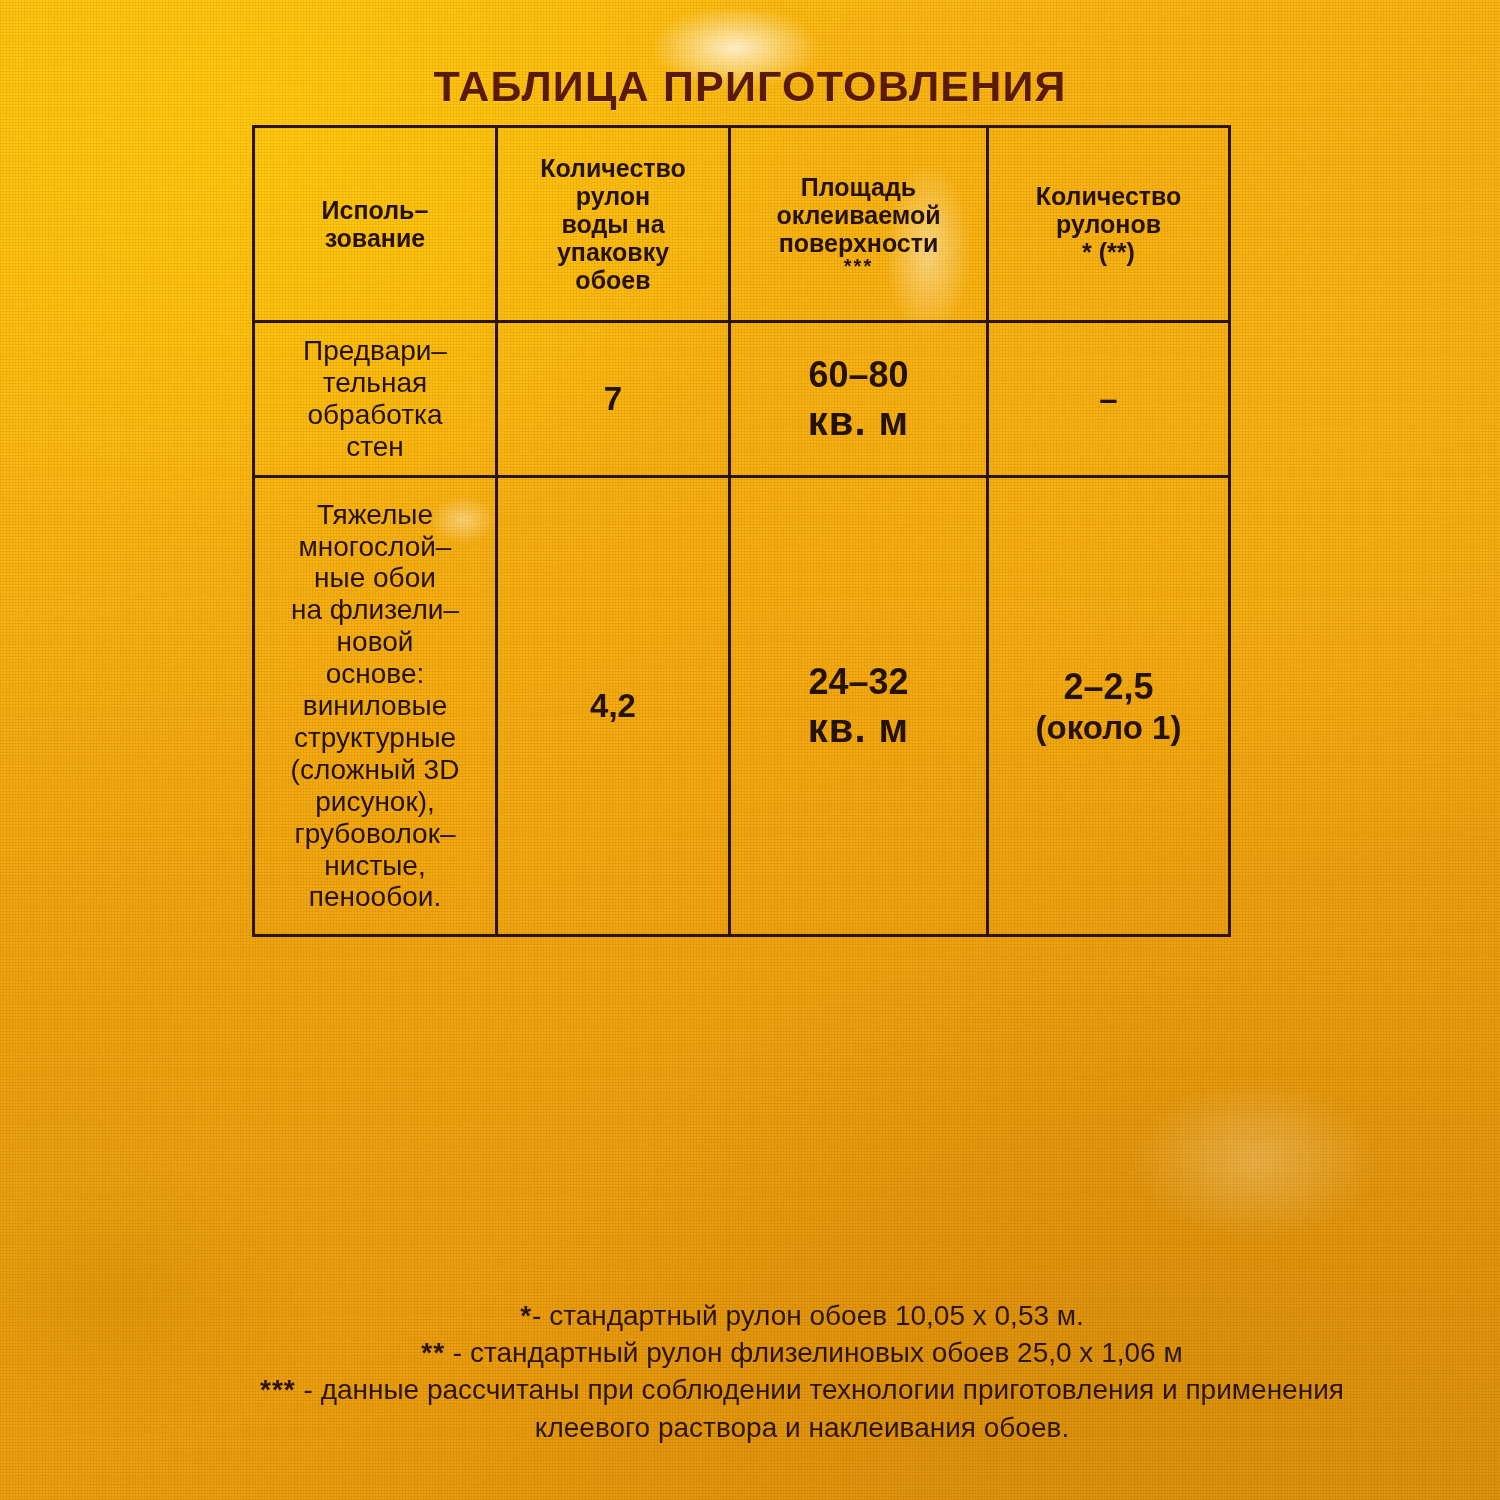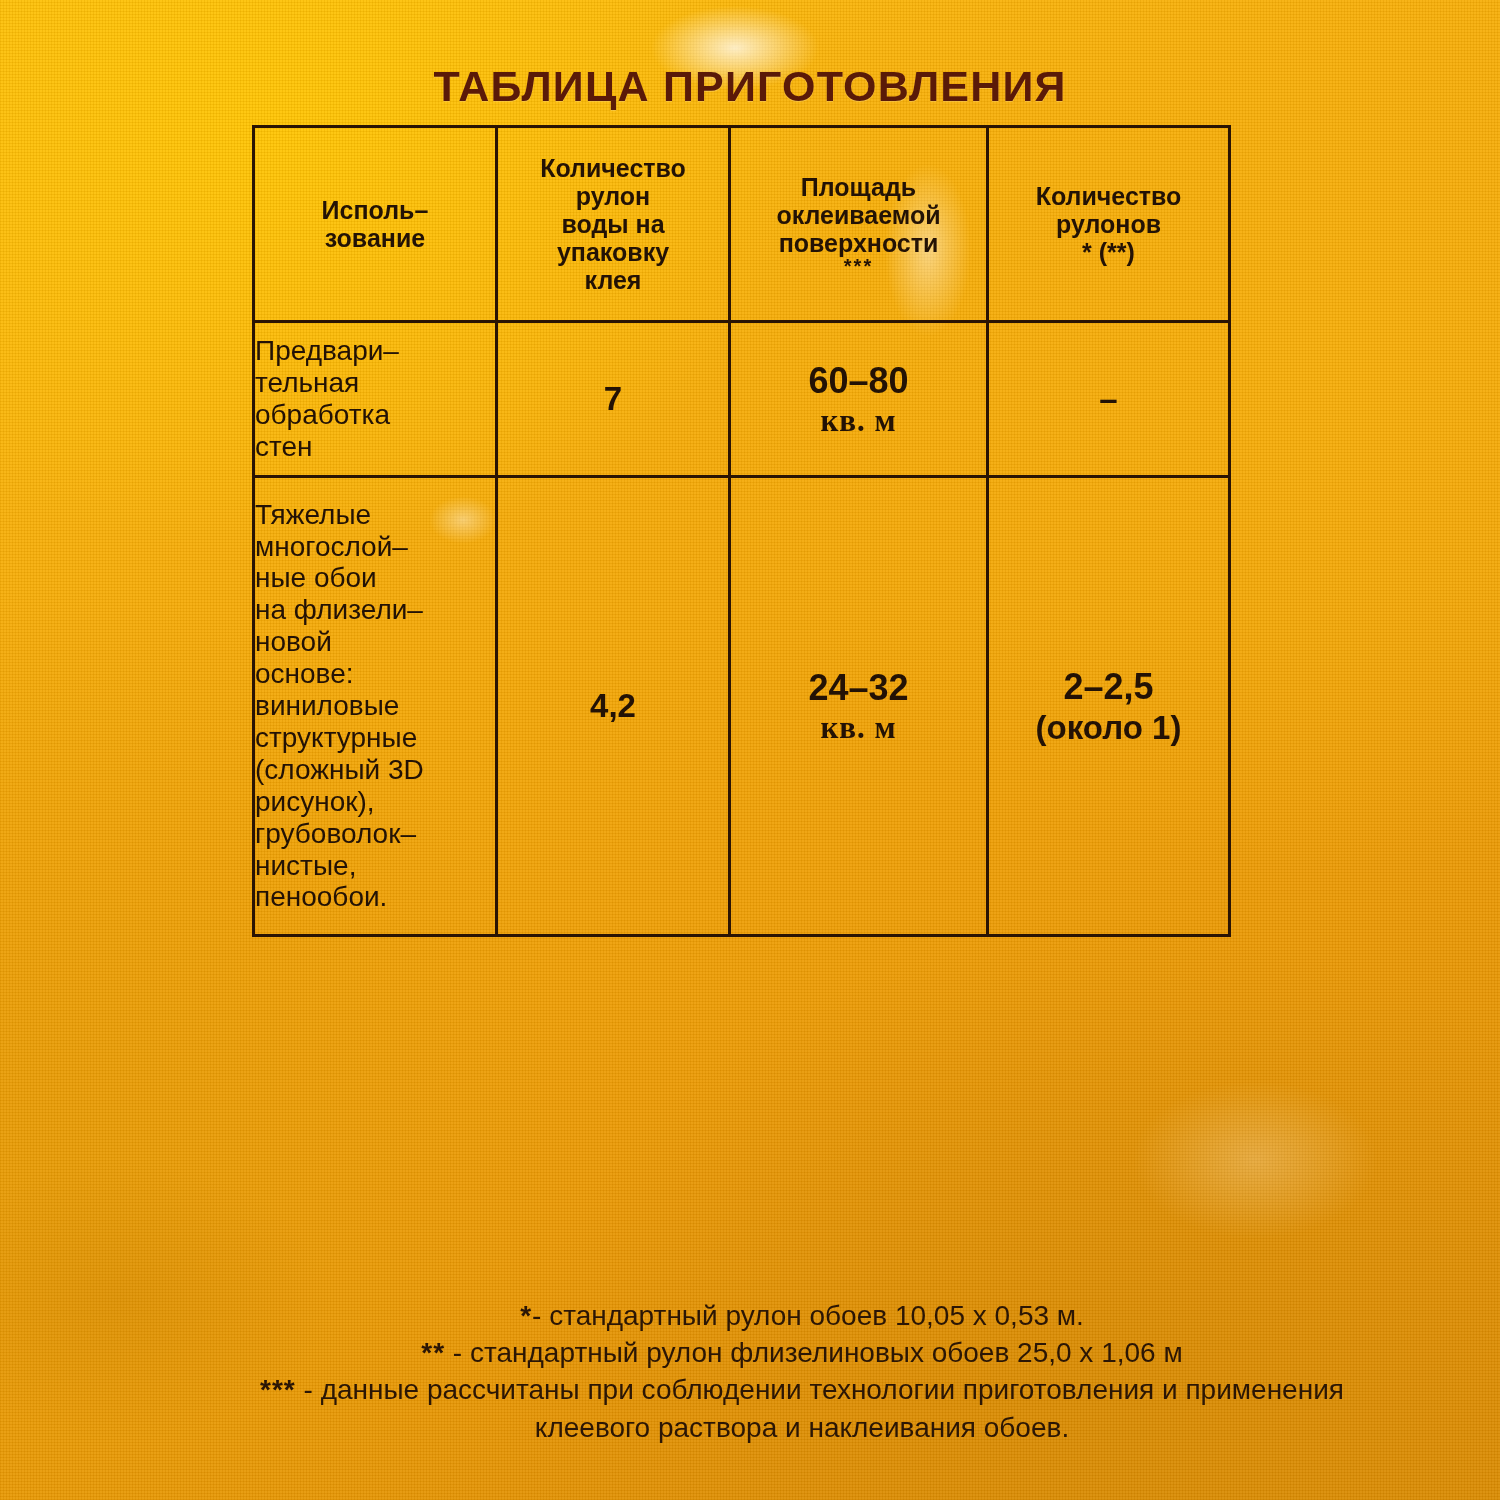--- a/index.html
+++ b/index.html
@@ -106,36 +106,36 @@
     display: block;
     font-size: 20px;
     letter-spacing: 2px;
     line-height: 0.9;
   }
 
   td.usage {
     font-size: 28px;
     line-height: 1.14;
     font-weight: normal;
-    text-align: left;
+    text-align: center;
     padding: 14px 10px 14px 20px;
     vertical-align: top;
   }
   tr.r1 td.usage { padding-top: 28px; }
   tr.r2 td.usage { padding-top: 24px; }
   tr.r3 td.usage { padding-top: 22px; }
 
   td.num {
     font-size: 33px;
     font-weight: bold;
     text-align: center;
     line-height: 1.2;
   }
   td.num .big { display: block; font-size: 36px; }
-  td.num .unit { display: block; font-size: 31px; letter-spacing: 1px; font-family: Liberation Serif, serif; }
+  td.num .unit { display: block; font-size: 40px; letter-spacing: 1px; }
   td.num .sub { display: block; font-size: 33px; }
 
   tr.r1 td { height: 152px; }
   tr.r2 td { height: 330px; }
   tr.r3 td { height: 456px; }
 
   
   #notes {
     position: absolute;
     top: 1297px;
@@ -169,21 +169,21 @@
         <tr>
           <th>
             <span>Исполь–</span><br>
             <span>зование</span>
           </th>
           <th>
             <span>Количество</span><br>
             <span>рулон</span><br>
             <span>воды на</span><br>
             <span>упаковку</span><br>
-            <span>клея</span>
+            <span>обоев</span>
           </th>
           <th>
             <span>Площадь</span><br>
             <span>оклеиваемой</span><br>
             <span>поверхности</span>
             <span class="stars">***</span>
           </th>
           <th>
             <span>Количество</span><br>
             <span>рулонов</span><br>

